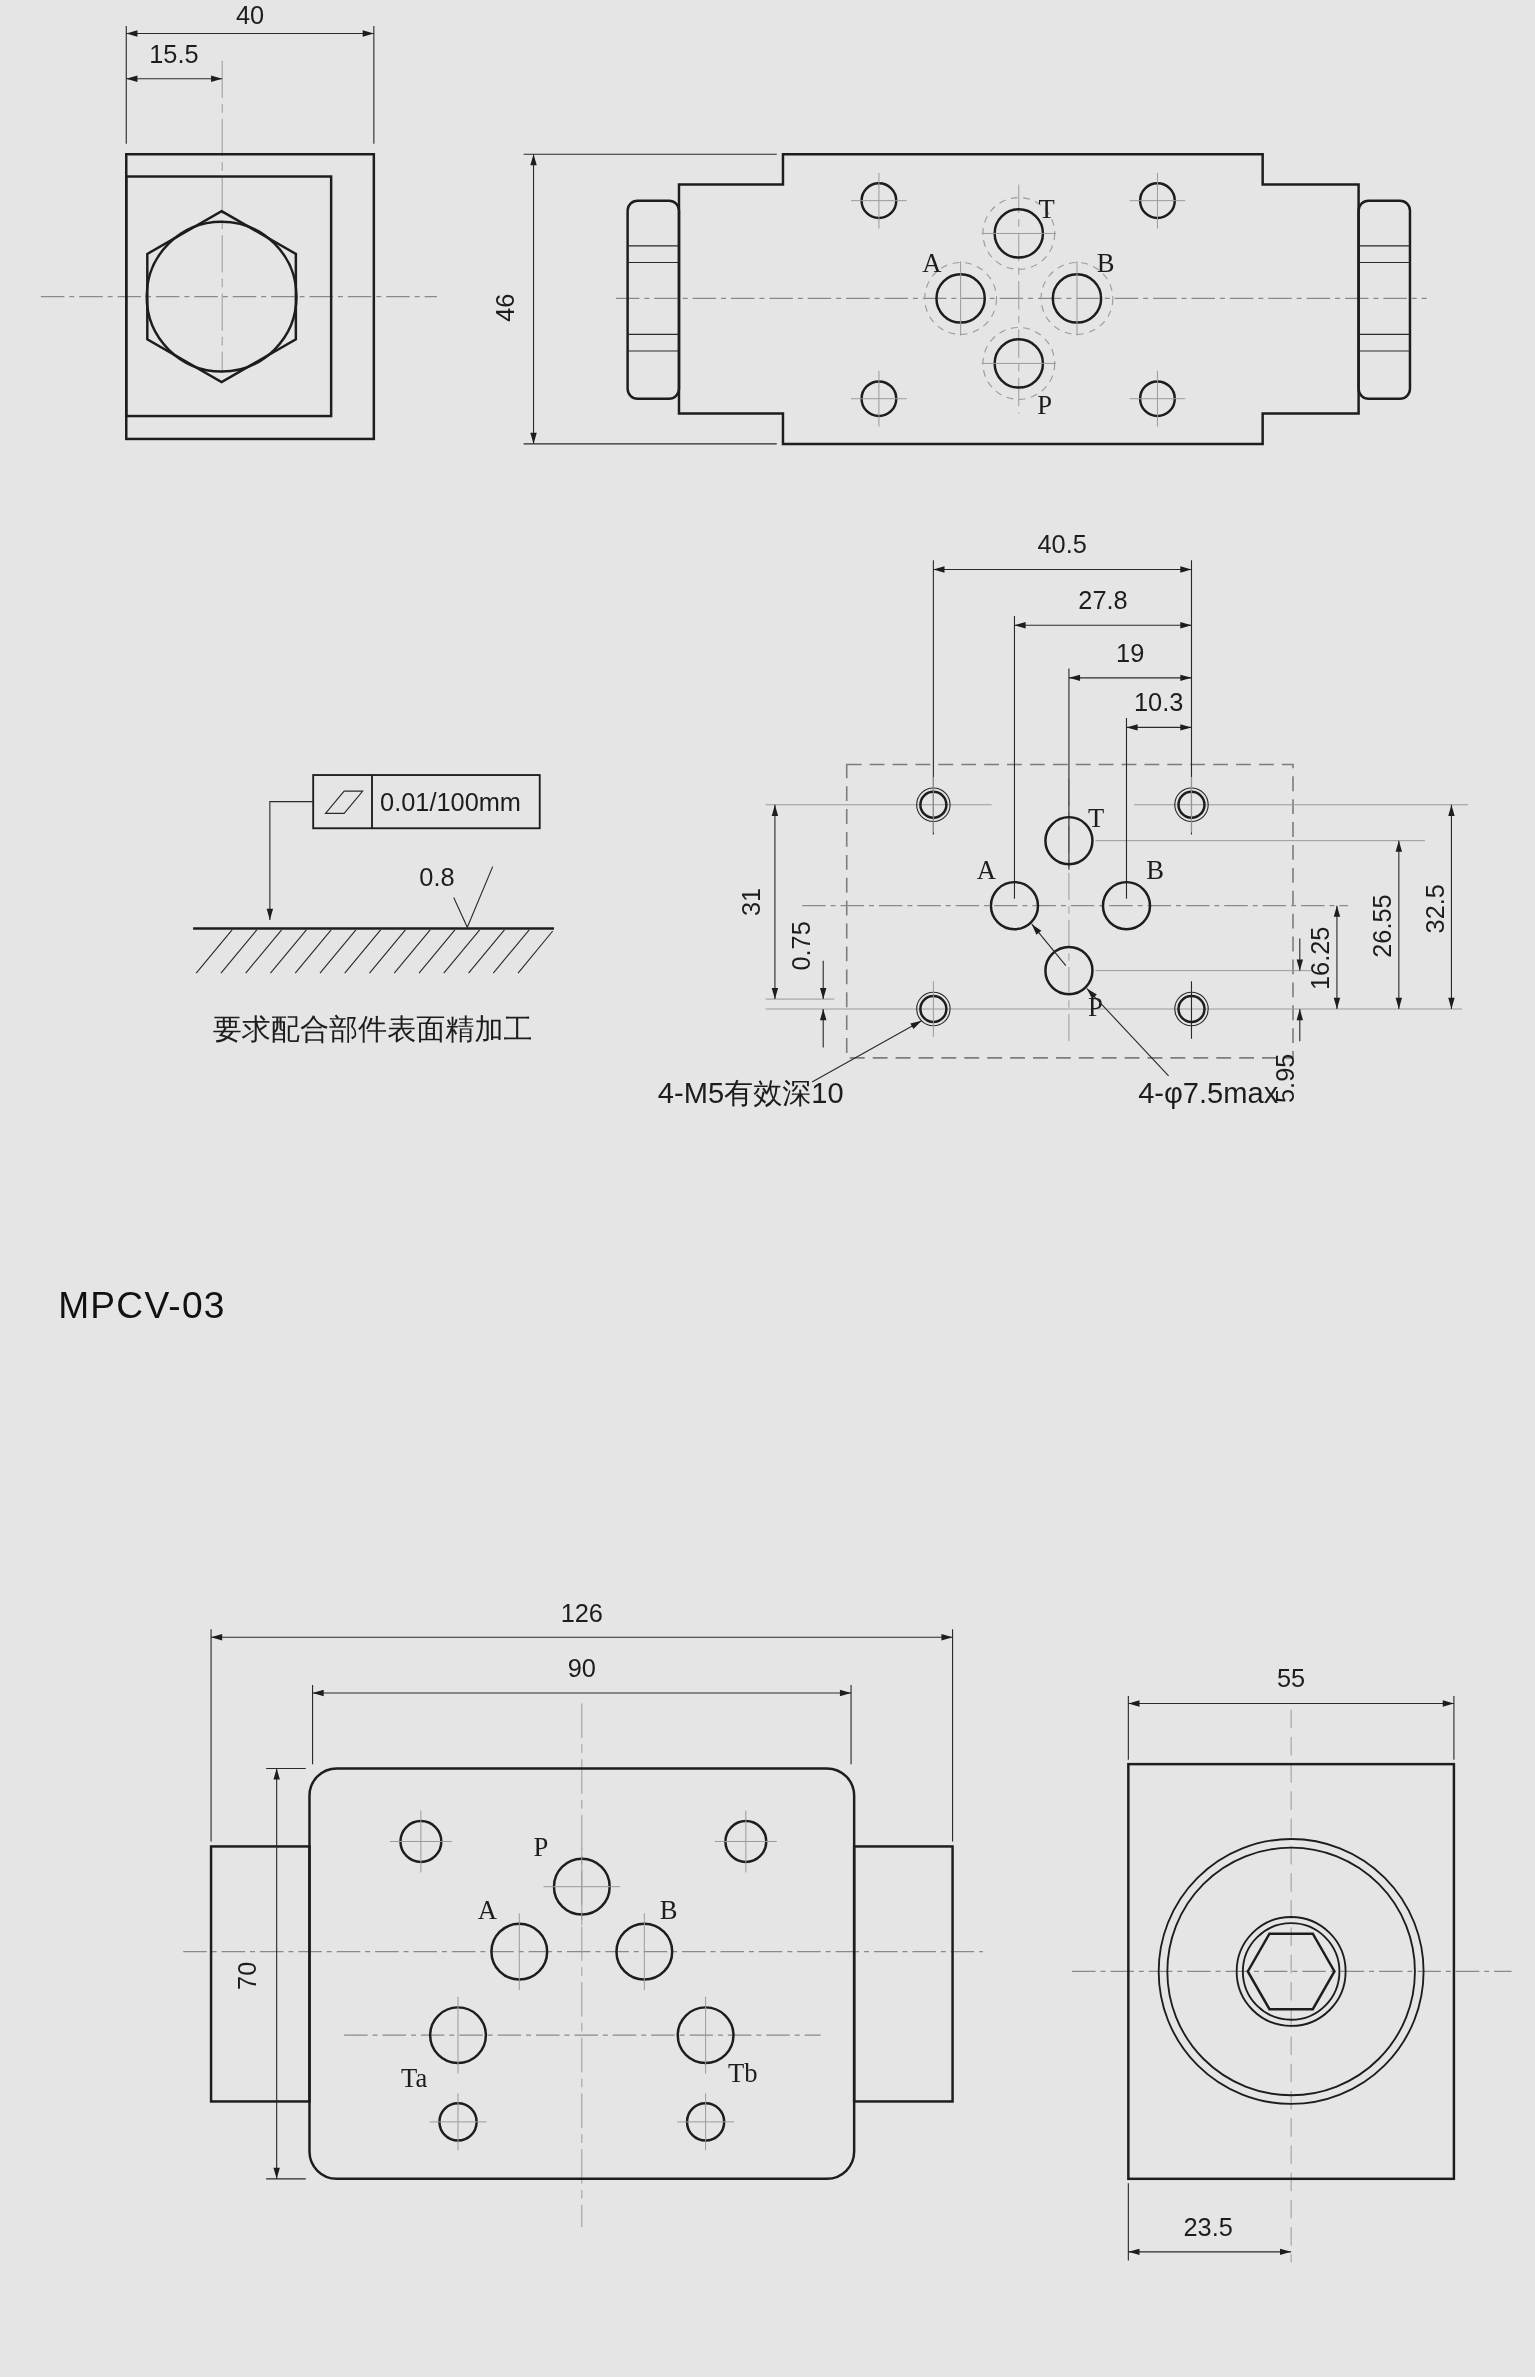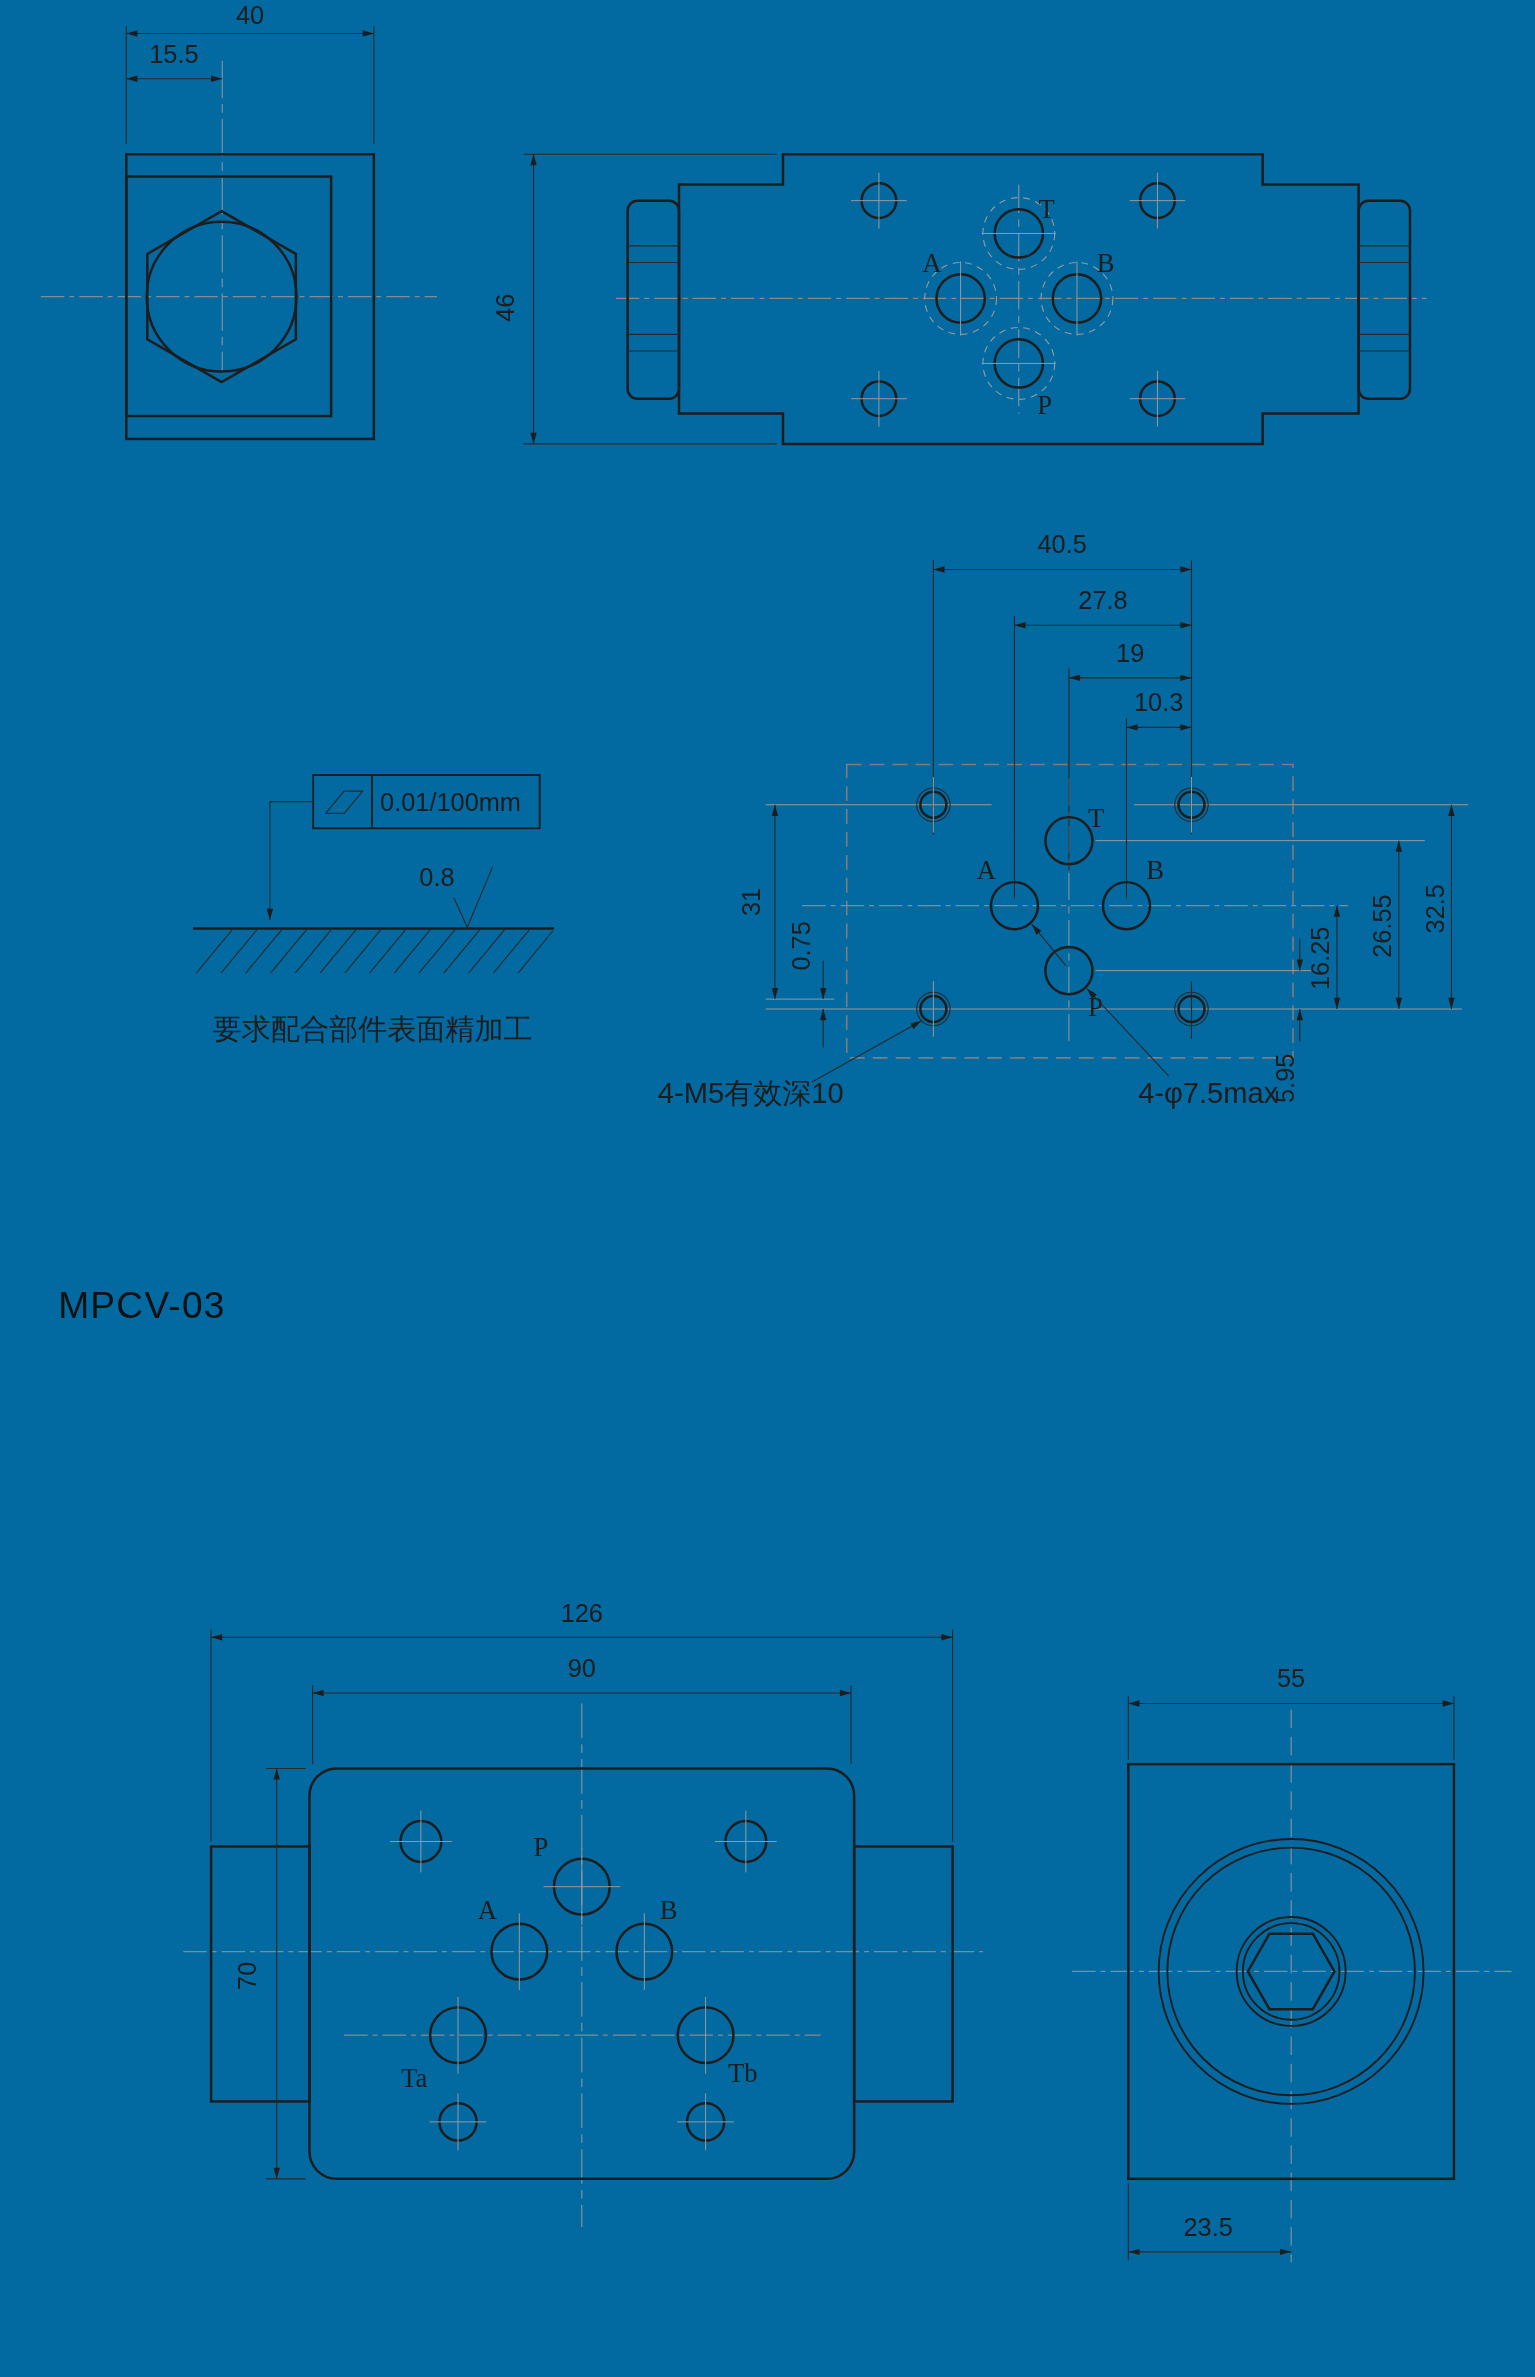--- a/index.html
+++ b/index.html
@@ -1,16 +1,16 @@
 <!DOCTYPE html>
 <html style="font-size:10px"><head>
 <meta charset="utf-8">
 <style>
   html,body{margin:0;padding:0;background:#ffffff;}
-  #canvas{position:relative;width:1535px;height:2377px;background:#0369a1;overflow:hidden;
+  #canvas{position:relative;width:1535px;height:2377px;background:#e5e5e5;overflow:hidden;
           font-family:"Liberation Sans",sans-serif;}
   svg{position:absolute;left:0;top:0;}
   .o   {fill:none;stroke:#1d1d1d;stroke-width:4;}
   .m   {fill:none;stroke:#1d1d1d;stroke-width:3;}
   .t   {fill:none;stroke:#2a2a2a;stroke-width:1.8;}
   .cl  {fill:none;stroke:#8a8a8a;stroke-width:2;stroke-dasharray:38 8 8 8;}
   .clf {fill:none;stroke:#9a9a9a;stroke-width:1.6;}
   .dshp{fill:none;stroke:#7d7d7d;stroke-width:2.6;stroke-dasharray:24 13;}
   .dshc{fill:none;stroke:#9a9a9a;stroke-width:1.8;stroke-dasharray:11 9;}
   .dim {fill:#1d1d1d;font-family:"Liberation Sans",sans-serif;font-size:41px;}

